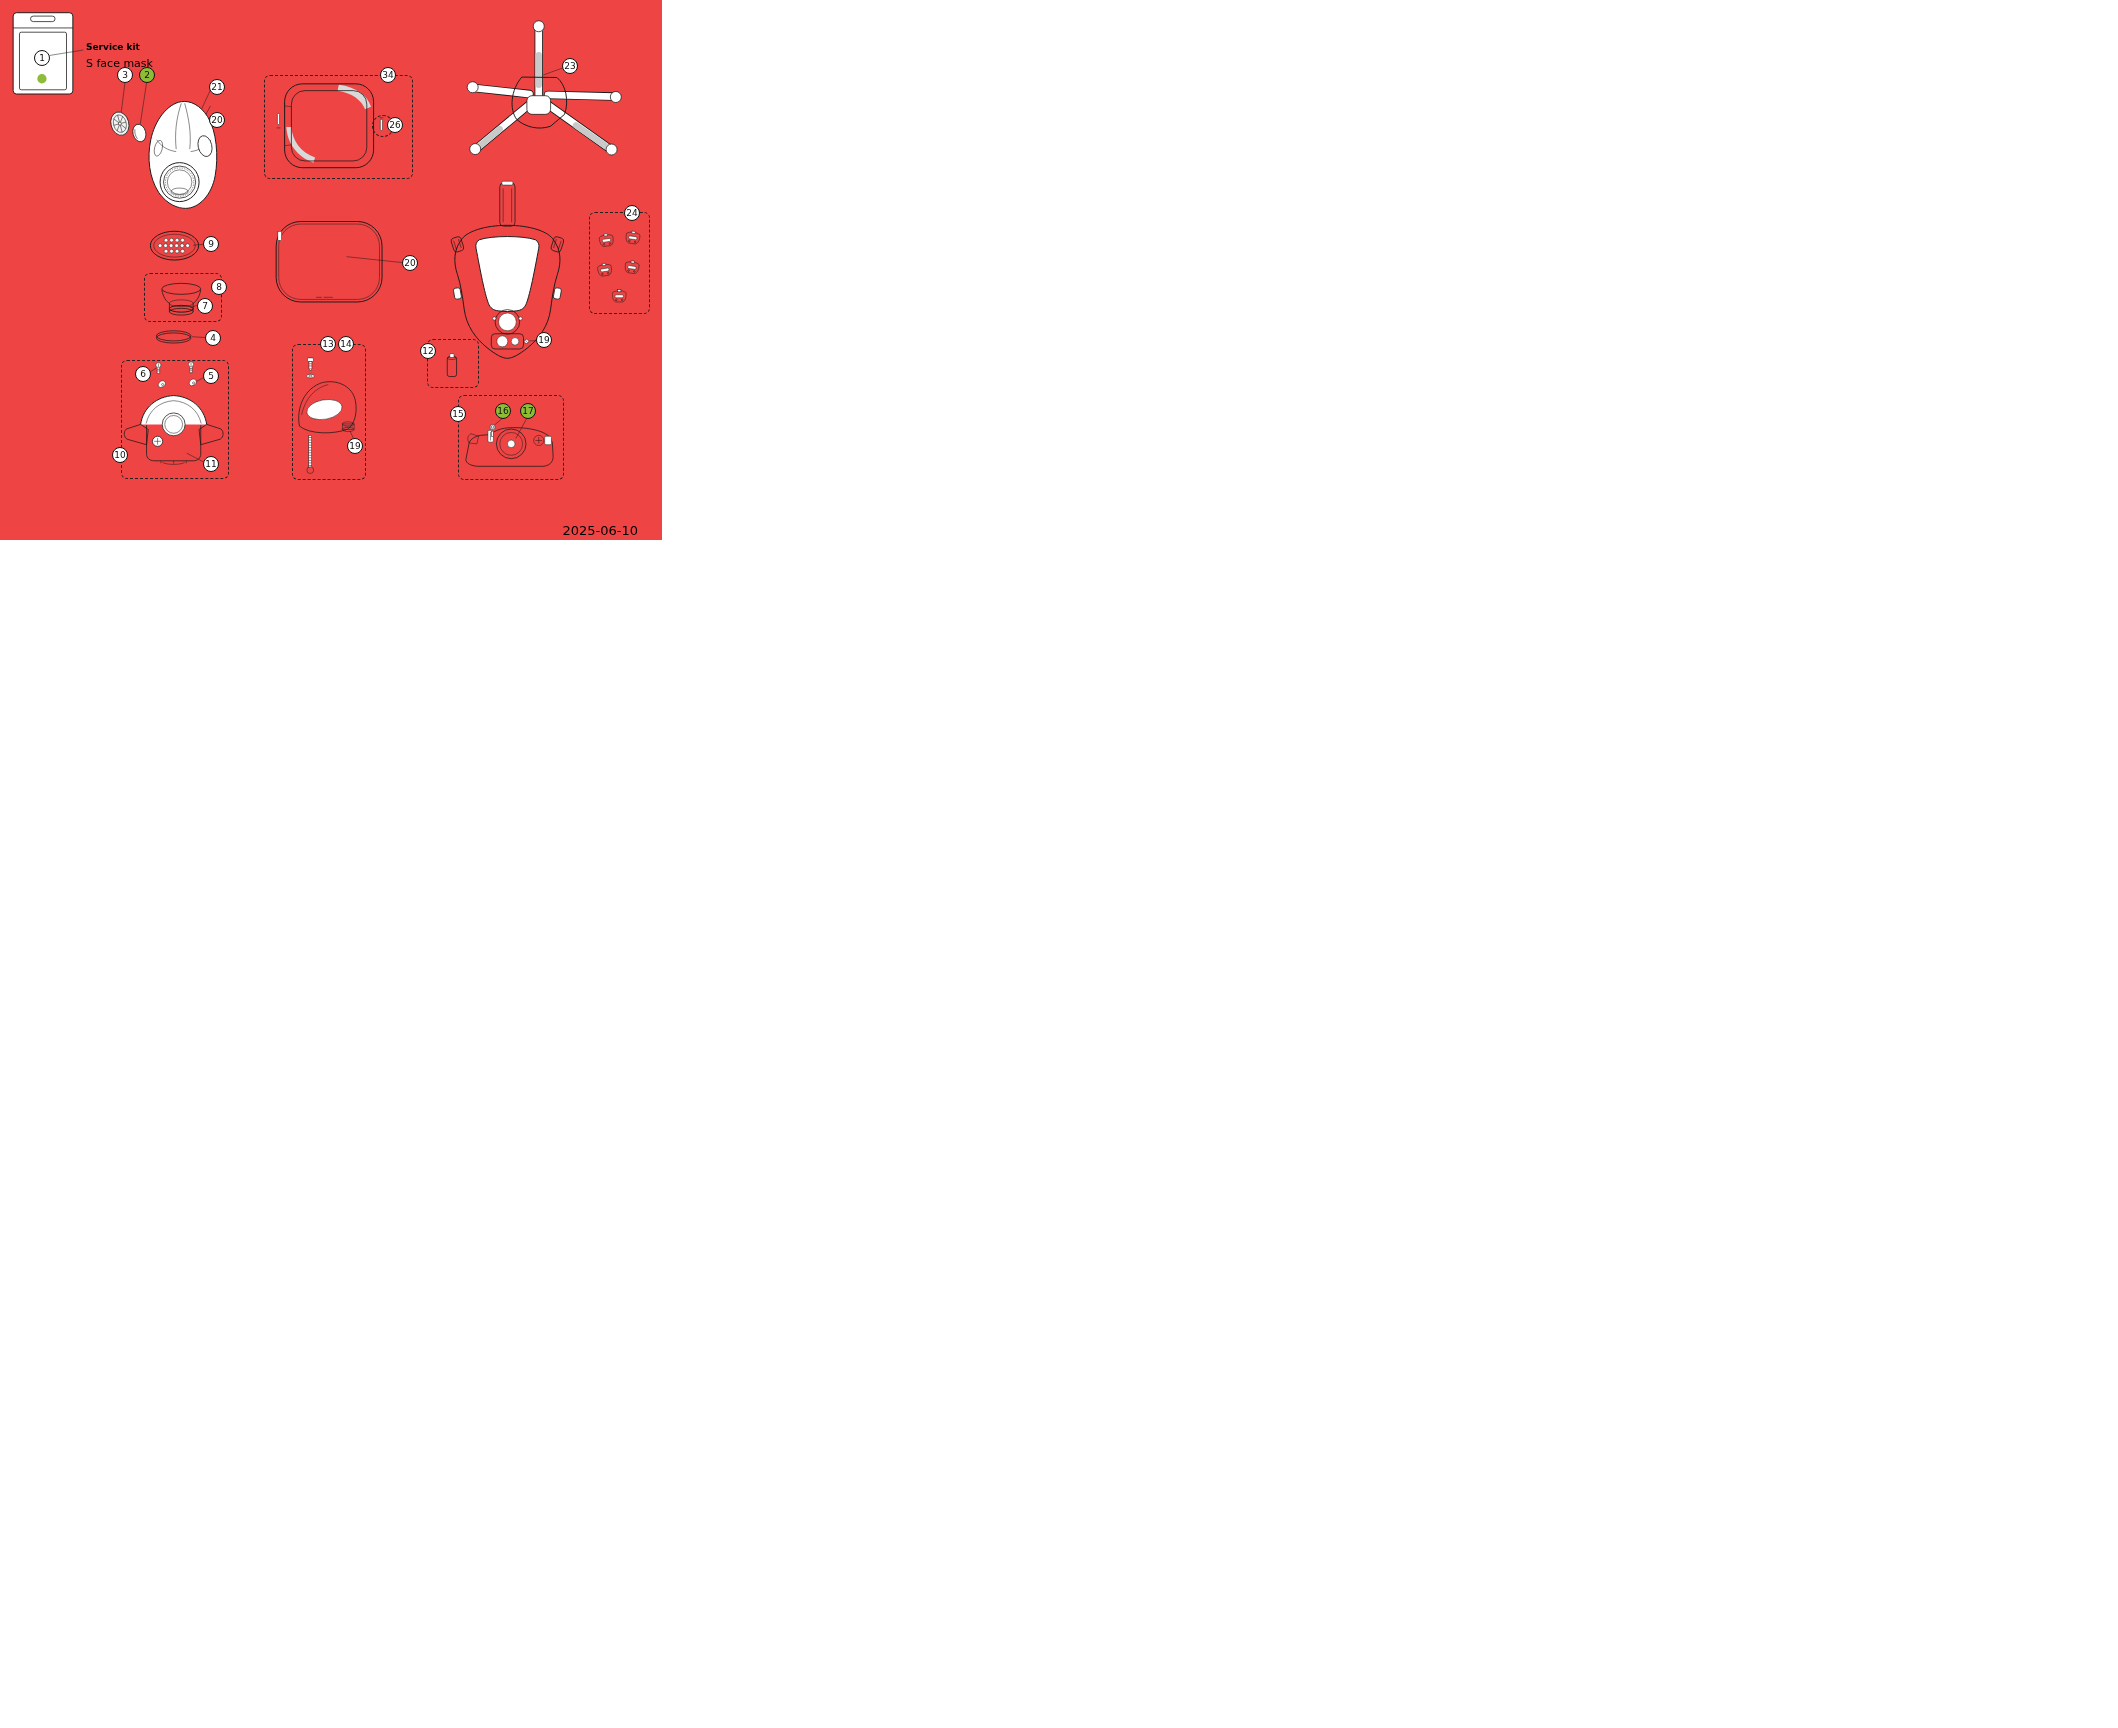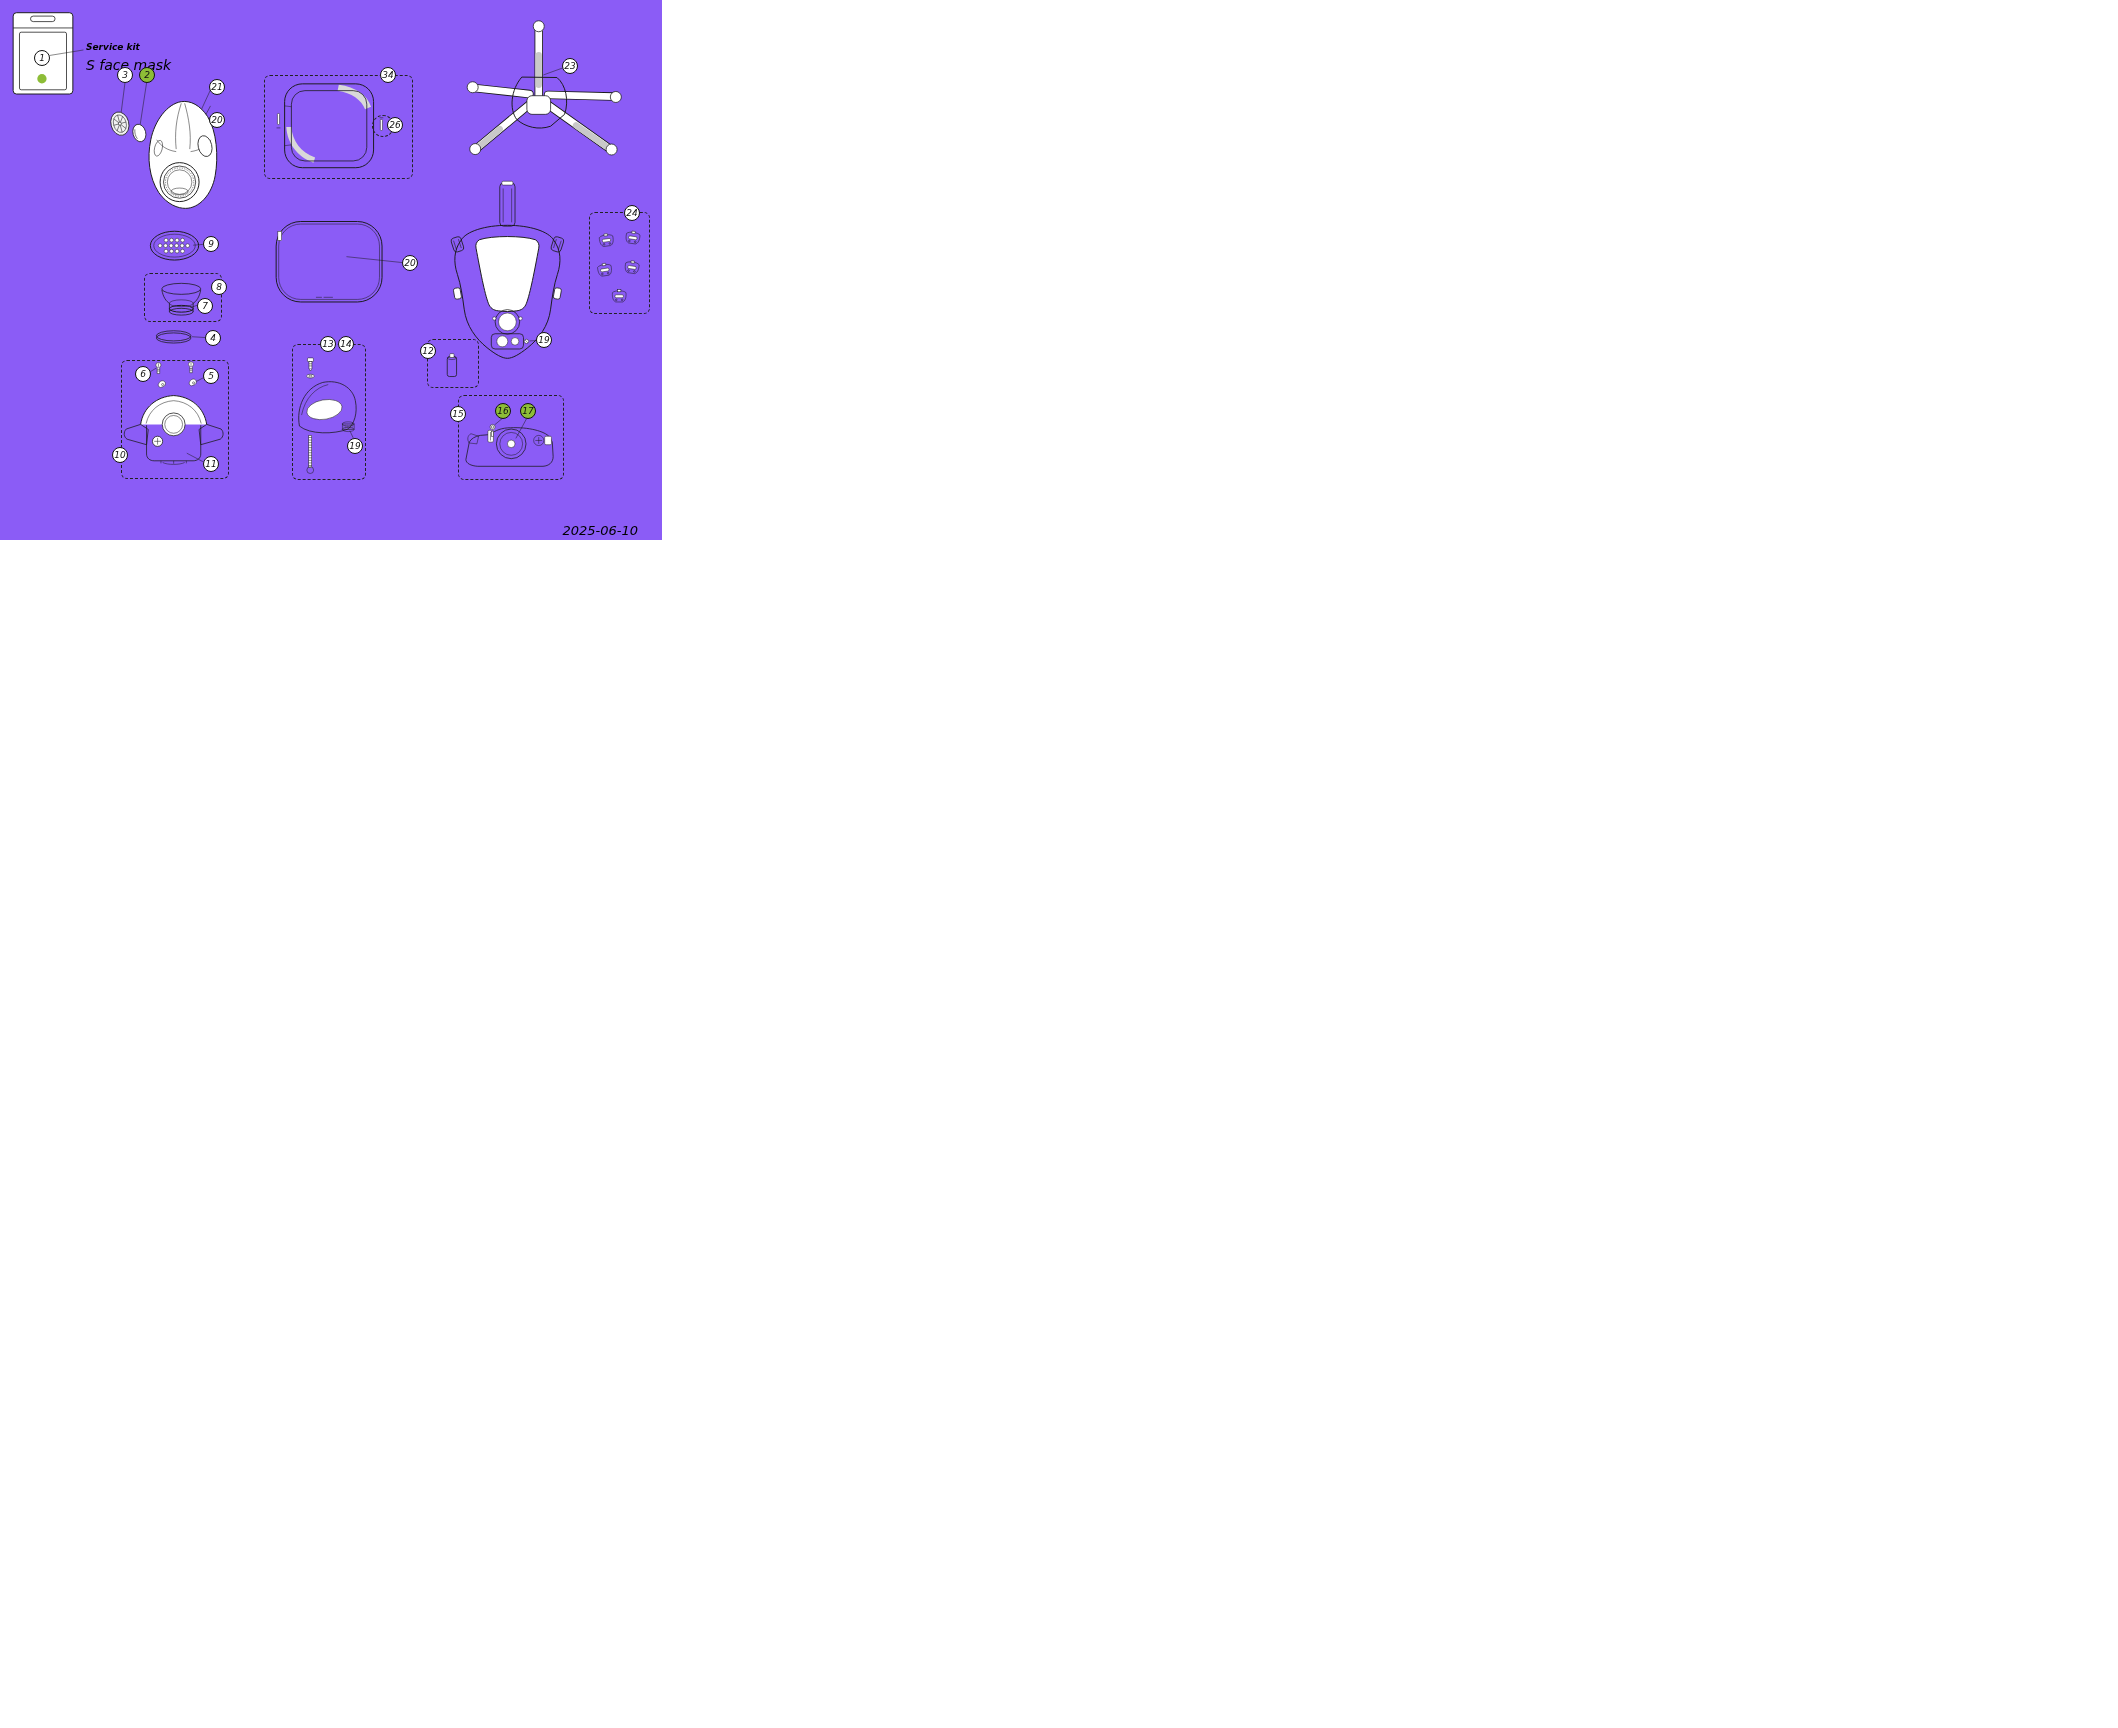--- a/index.html
+++ b/index.html
@@ -1,18 +1,18 @@
 <!DOCTYPE html>
 <html style="font-size:6.8px"><head>
 <meta charset="utf-8">
 <title>Exploded parts diagram</title>
 <style>
   html,body{margin:0;padding:0;background:#fff;}
-  .page{position:relative;width:662px;height:540px;background:#8b5cf6;
-        font-family:"DejaVu Sans","Liberation Sans",sans-serif;overflow:hidden;font-style:italic;}
+  .page{position:relative;width:662px;height:540px;background:#ef4444;
+        font-family:"DejaVu Sans","Liberation Sans",sans-serif;overflow:hidden;}
   svg.art{position:absolute;left:0;top:0;z-index:1;}
 
   
   .s1{stroke:#1a1a1a;stroke-width:1.2;fill:none;}
   .s15{stroke:#1a1a1a;stroke-width:1.8;fill:none;}
   .s2{stroke:#1a1a1a;stroke-width:2.3;fill:none;}
   .fw{fill:#ffffff;}
   .fl{fill:#f2f2f2;}
   .armB{stroke:#1a1a1a;stroke-width:20;fill:none;stroke-linecap:round;}
   .armW{stroke:#ffffff;stroke-width:16;fill:none;stroke-linecap:round;}
@@ -22,21 +22,21 @@
   .dcircle{position:absolute;border:0.8px dashed #222;border-radius:50%;z-index:2;pointer-events:none;}
 
   .callout{position:absolute;width:16px;height:16px;margin:-8px 0 0 -8px;
            border:1px solid #111;border-radius:50%;background:#fff;
            display:flex;align-items:center;justify-content:center;
            font-size:9px;line-height:1;color:#111;z-index:4;box-sizing:border-box;}
   .callout.green{background:#8dbd37;}
 
   .kit-label{position:absolute;left:86px;top:42px;z-index:3;color:#000;}
   .kit-title{font-weight:bold;font-size:9px;}
-  .kit-subtitle{font-size:14px;margin-top:5px;}
+  .kit-subtitle{font-size:11px;margin-top:5px;}
   .date{position:absolute;right:24px;top:523px;font-size:13px;color:#000;z-index:3;}
 </style>
 </head>
 <body>
 
 <div class="page">
 
   <svg class="art" width="662" height="540" viewBox="0 0 1563 1275">
 
     <g>

